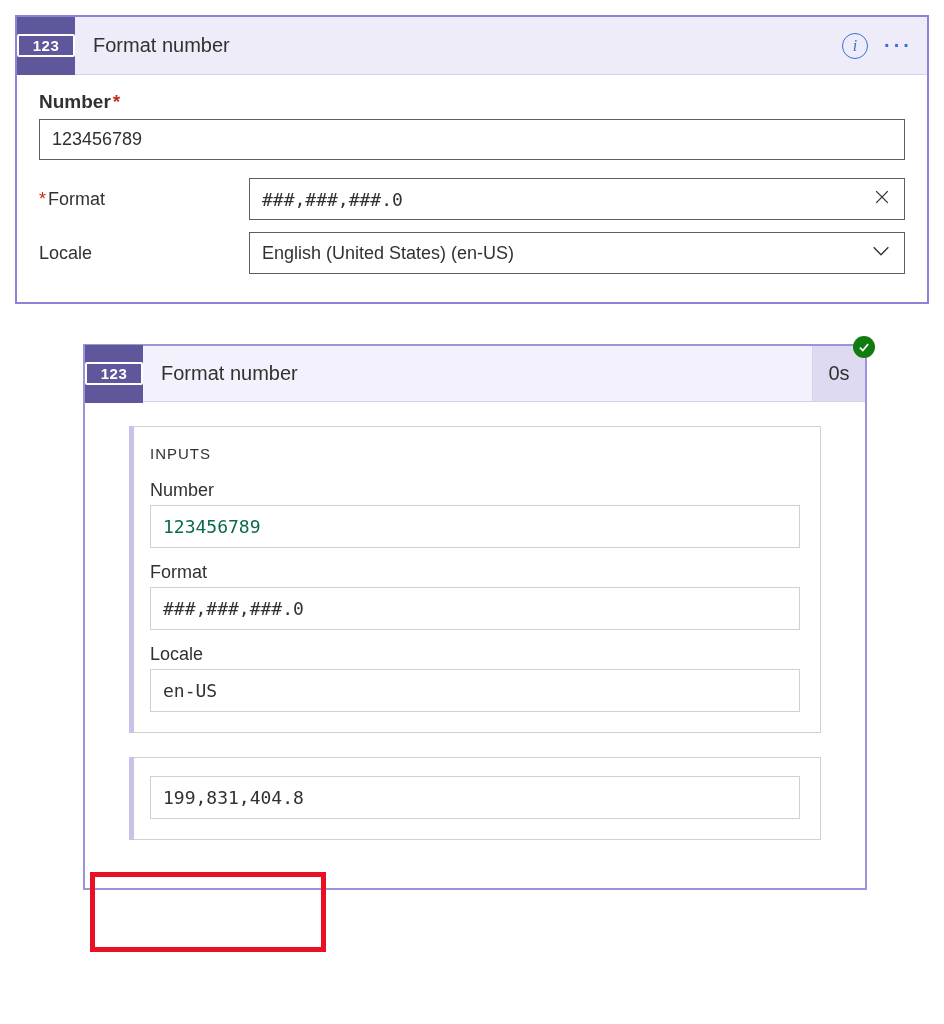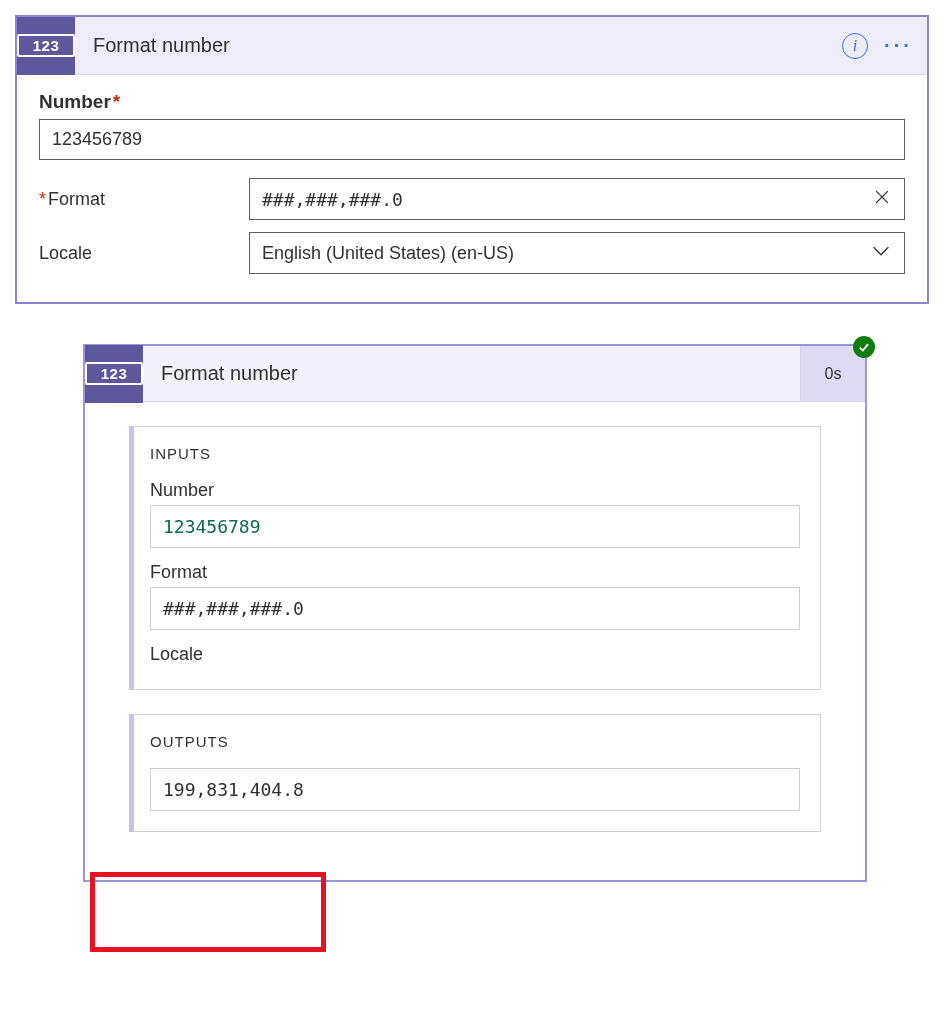--- a/index.html
+++ b/index.html
@@ -133,26 +133,26 @@
     background: #f3f1fb;
     display: flex;
     align-items: center;
     border-right: 1px solid #d6d2ea;
   }
   .header2-title {
     font-size: 20px;
     padding-left: 18px;
   }
   .header2-dur {
-    width: 64px;
+    width: 52px;
     background: #dedaf1;
     display: flex;
     align-items: center;
     justify-content: center;
-    font-size: 16px;
+    font-size: 20px;
     color: #323130;
   }
   .badge-ok {
     position: absolute;
     top: -10px; right: -10px;
     width: 22px; height: 22px;
     border-radius: 50%;
     background: #107c10;
     display: flex; align-items: center; justify-content: center;
   }
@@ -269,24 +269,24 @@
     <div class="section">
       <div class="section-h">INPUTS</div>
 
       <div class="kv-label">Number</div>
       <div class="kv-val green">123456789</div>
 
       <div class="kv-label">Format</div>
       <div class="kv-val">###,###,###.0</div>
 
       <div class="kv-label">Locale</div>
+      <div class="kv-val">en-US</div>
     </div>
 
     <div class="section">
-      <div class="section-h">OUTPUTS</div>
 
       <div class="kv-val">199,831,404.8</div>
     </div>
 
   </div>
 </div>
 
 <div class="highlight-box"></div>
 
 </body></html>

